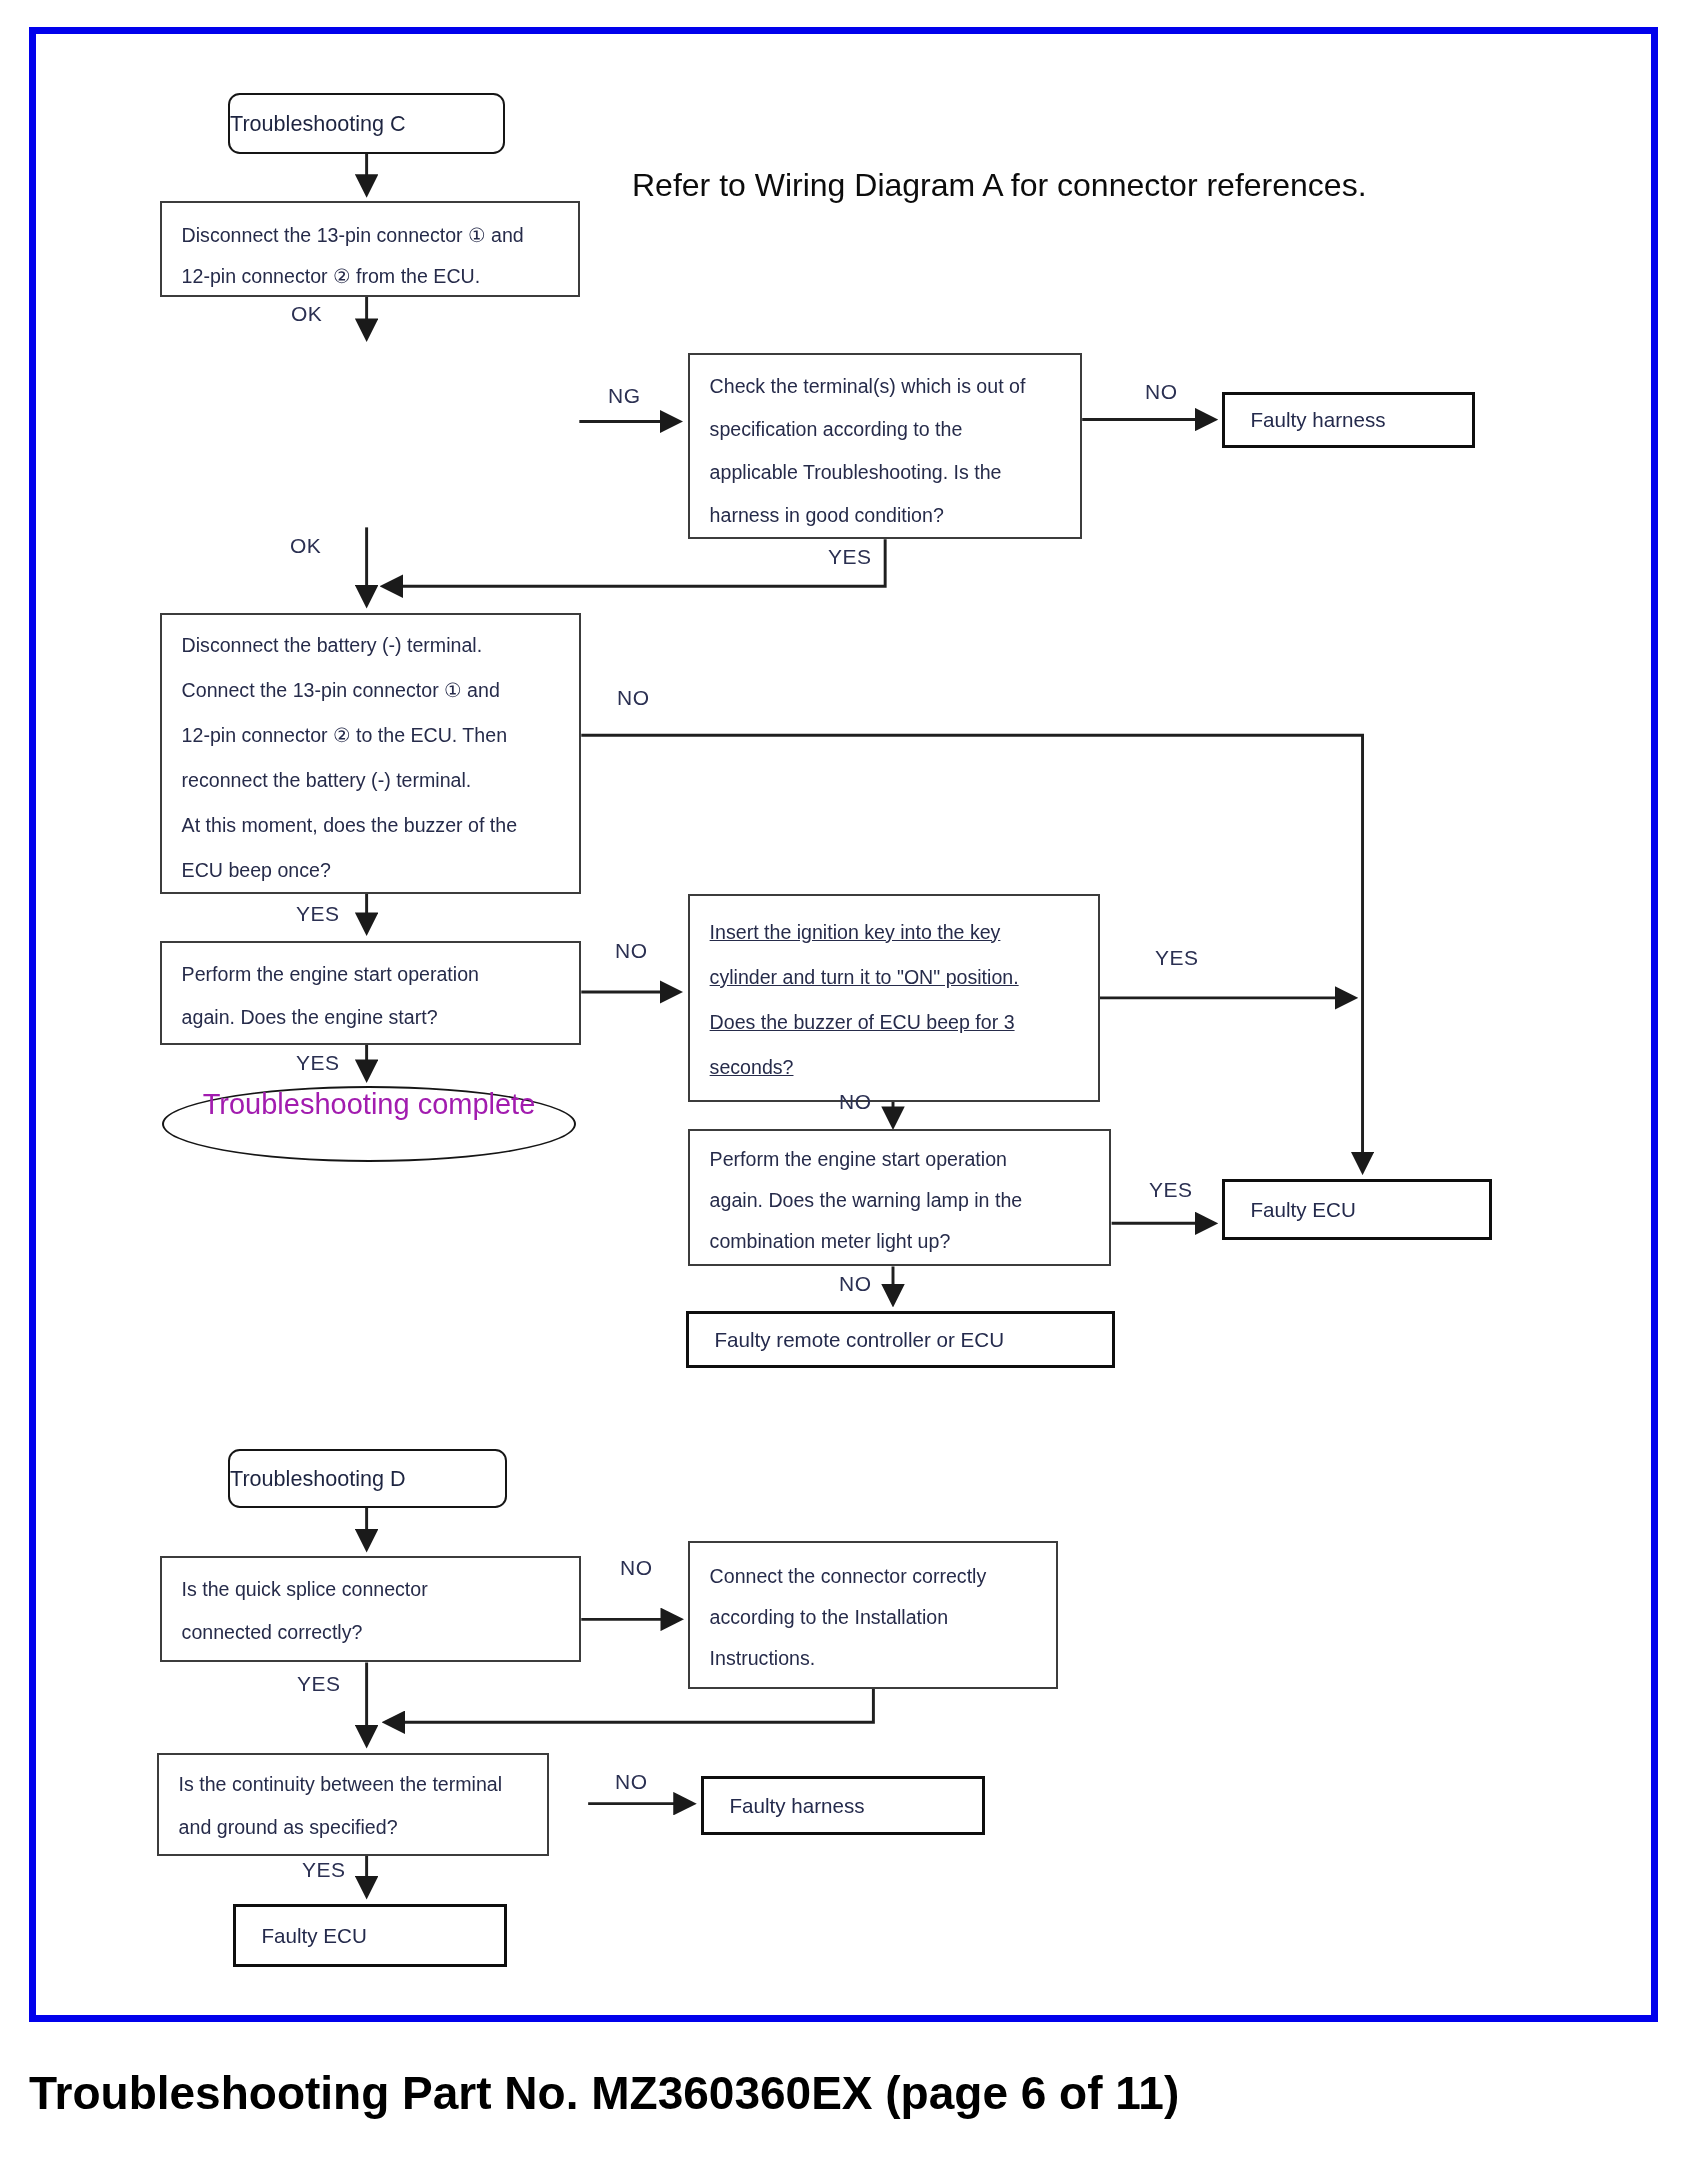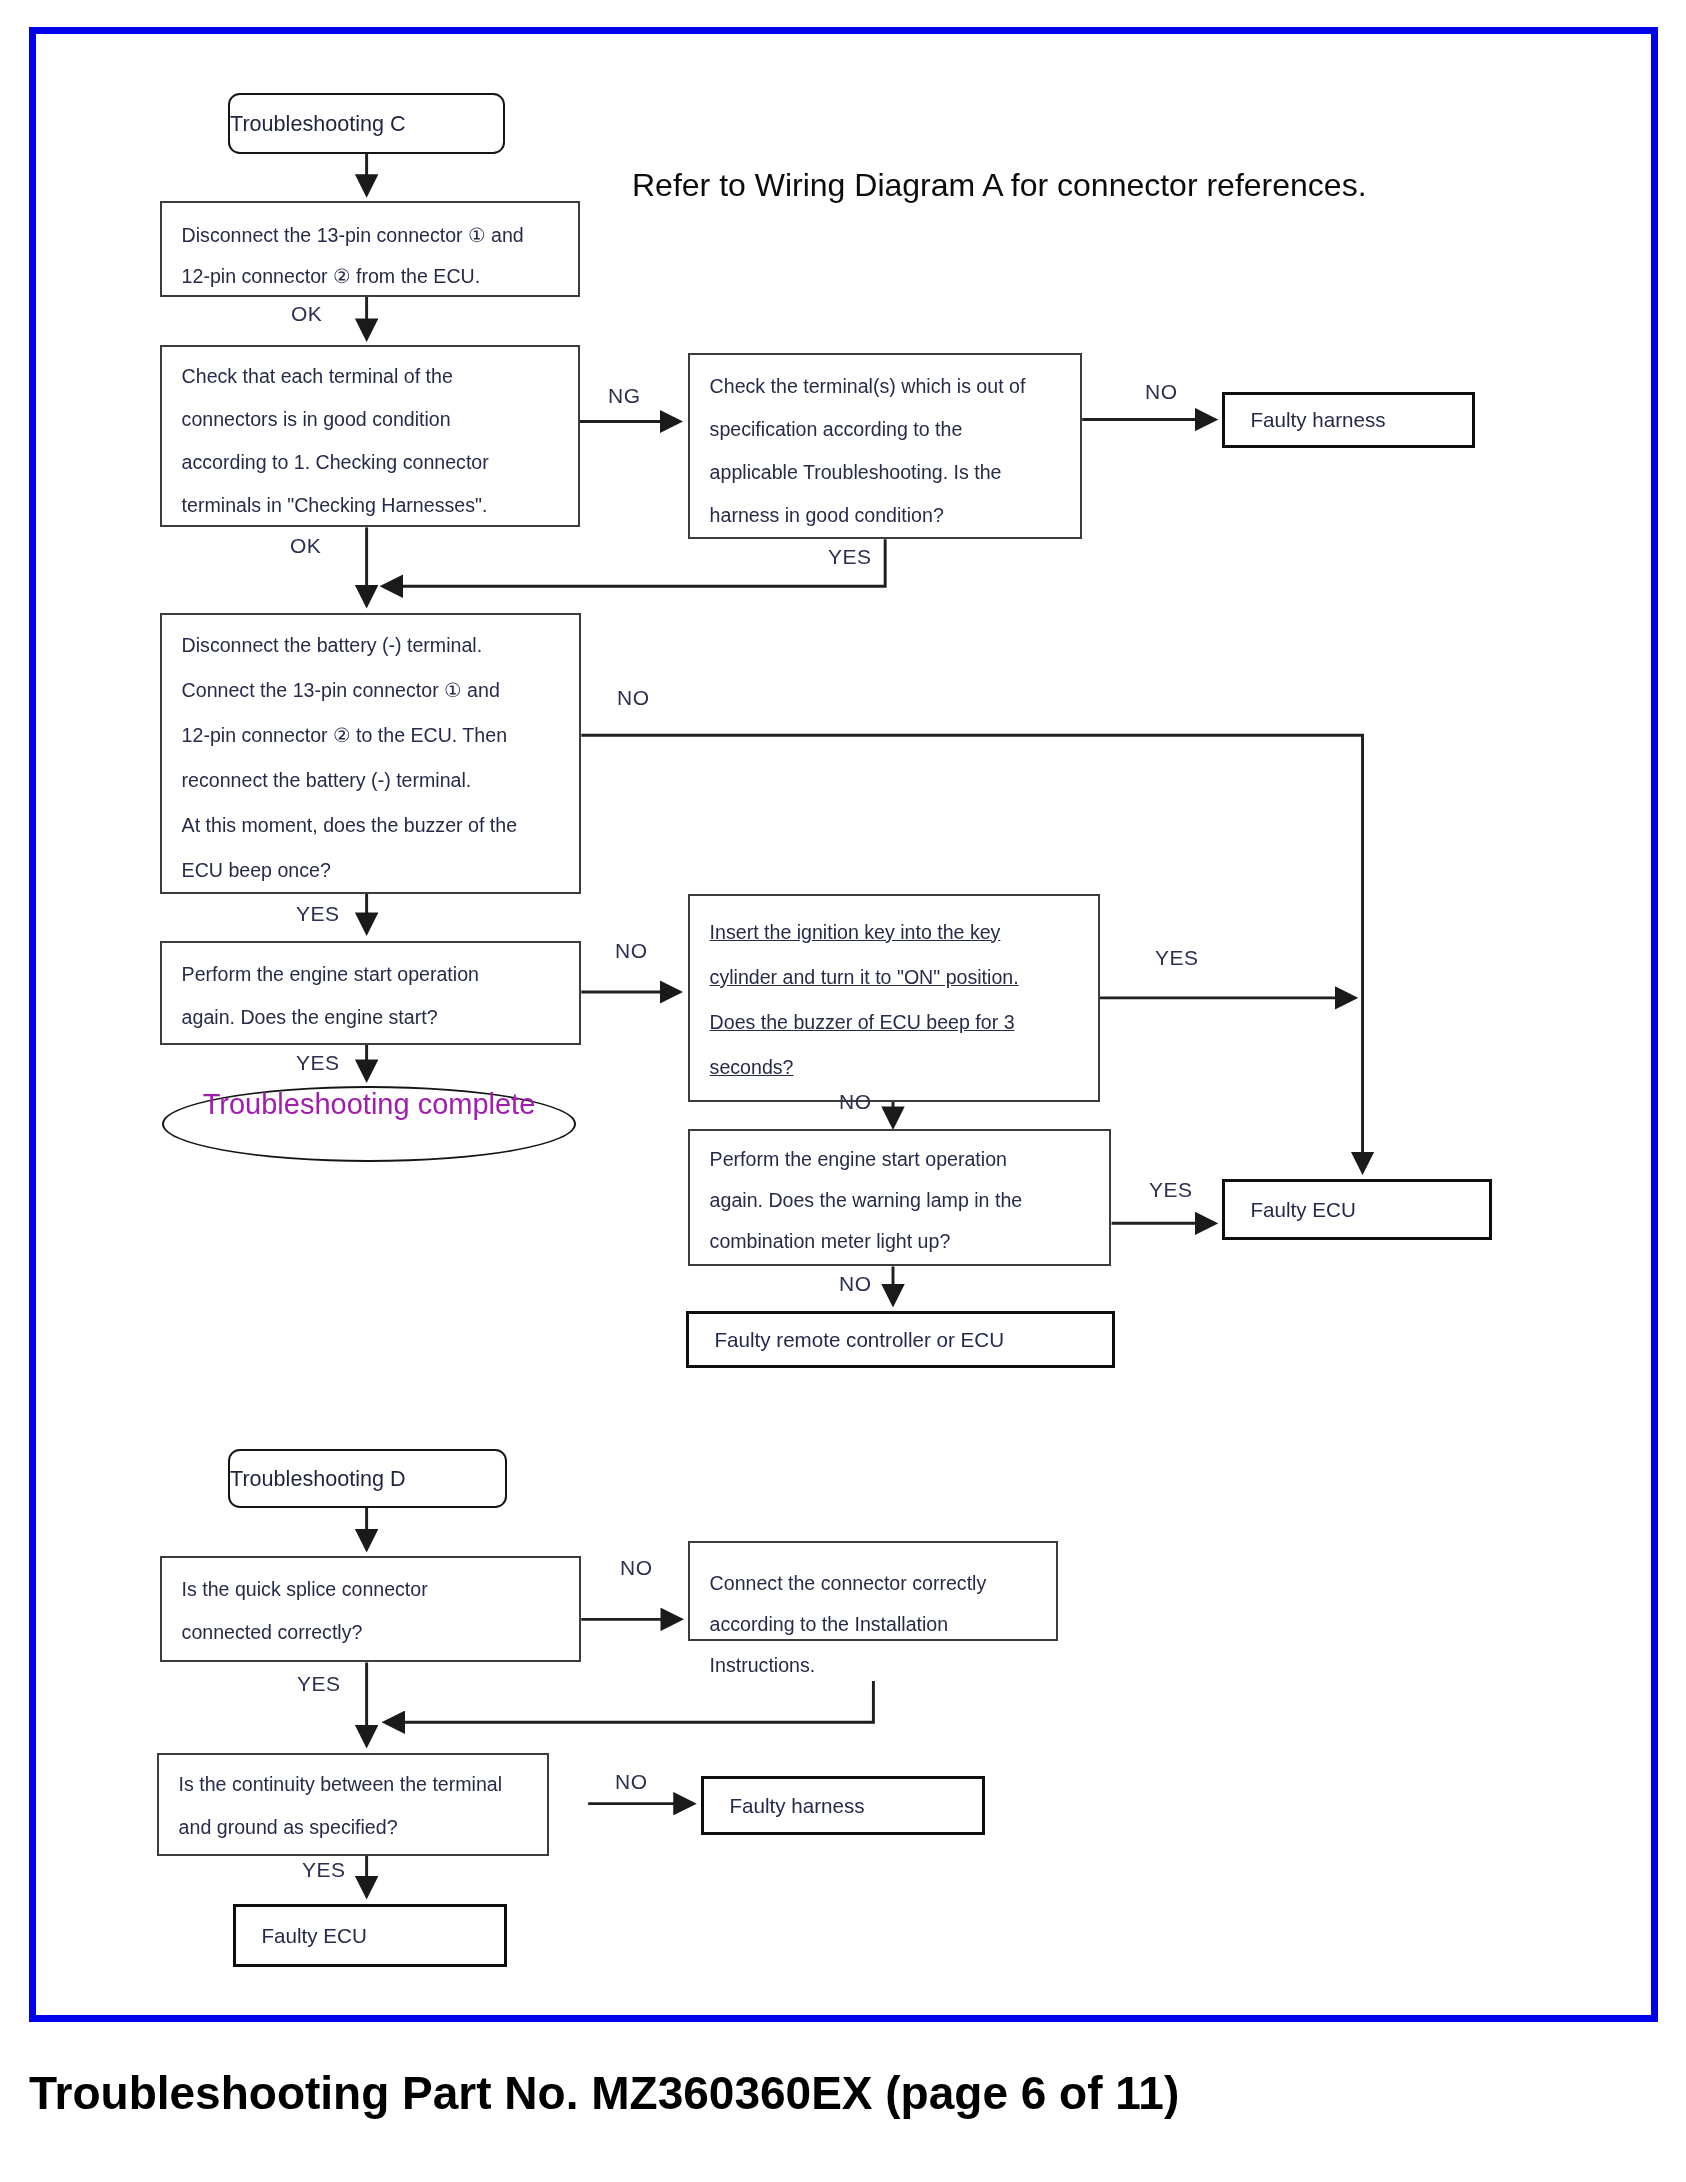--- a/index.html
+++ b/index.html
@@ -129,26 +129,20 @@
 
   <div class="note">Refer to Wiring Diagram A for connector references.</div>
 
   <div class="node box" style="left:160px; top:201px; width:420px; height:96px; padding-top:11.8px;">
     <div class="txt lh42">Disconnect the 13-pin connector ① and
 12-pin connector ② from the ECU.</div>
   </div>
 
   <div class="edge-label" style="left:291px; top:302px;">OK</div>
 
-  <div class="node box" style="left:160px; top:345px; width:420px; height:182px; padding-top:7.8px;">
-    <div class="txt lh44">Check that each terminal of the
-connectors is in good condition
-according to 1. Checking connector
-terminals in "Checking Harnesses".</div>
-  </div>
 
   <div class="edge-label" style="left:608px; top:384px;">NG</div>
 
   <div class="node box" style="left:688px; top:353px; width:394px; height:186px; padding-top:9.8px;">
     <div class="txt lh44">Check the terminal(s) which is out of
 specification according to the
 applicable Troubleshooting. Is the
 harness in good condition?</div>
   </div>
 
@@ -221,21 +215,21 @@
     <span>Troubleshooting D</span>
   </div>
 
   <div class="node box" style="left:160px; top:1556px; width:421px; height:106px; padding-top:9.8px;">
     <div class="txt lh44">Is the quick splice connector
 connected correctly?</div>
   </div>
 
   <div class="edge-label" style="left:620px; top:1556px;">NO</div>
 
-  <div class="node box" style="left:688px; top:1541px; width:370px; height:100px; padding-top:20px;">
+  <div class="node box" style="left:688px; top:1541px; width:370px; height:148px; padding-top:13px;">
     <div class="txt lh42">Connect the connector correctly
 according to the Installation
 Instructions.</div>
   </div>
 
   <div class="edge-label" style="left:297px; top:1672px;">YES</div>
 
   <div class="node box" style="left:157px; top:1753px; width:392px; height:103px; padding-top:7.8px;">
     <div class="txt lh44">Is the continuity between the terminal
 and ground as specified?</div>

